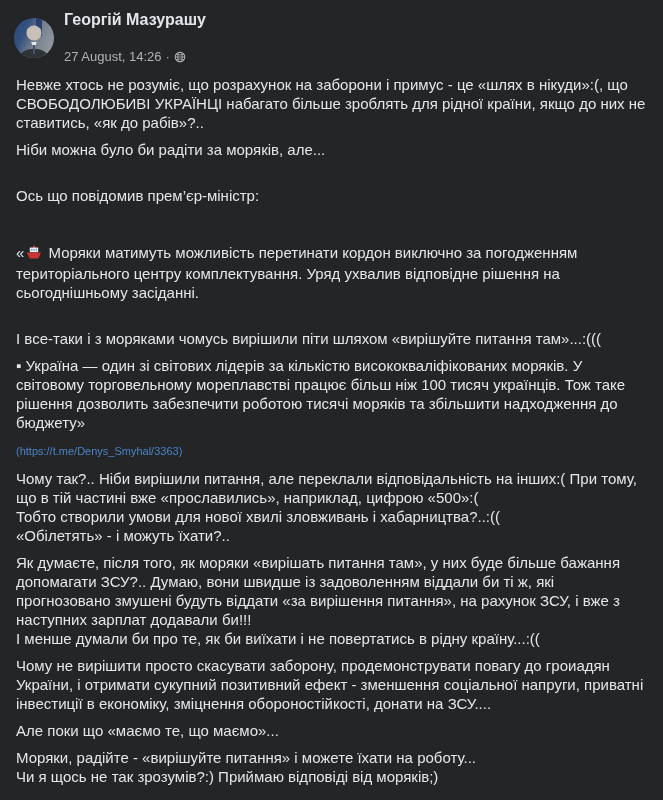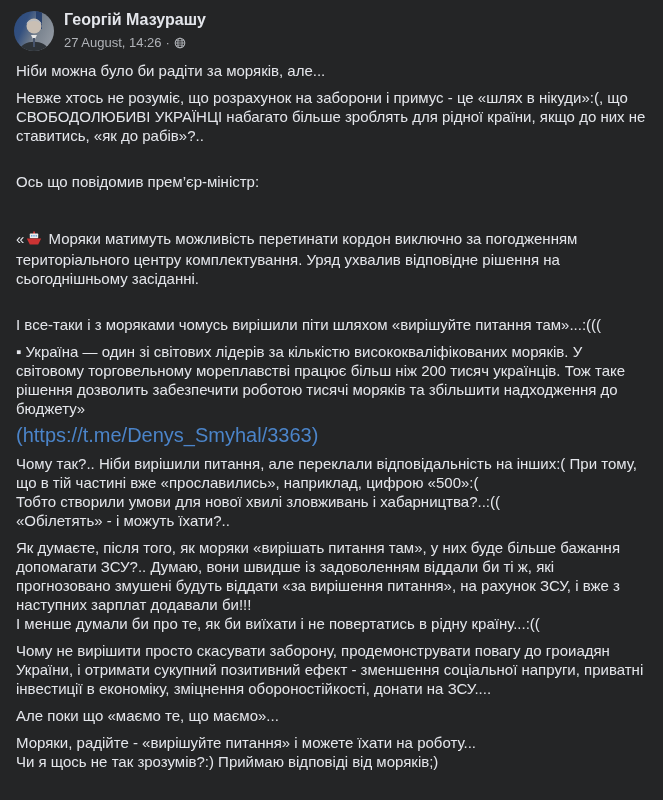--- a/index.html
+++ b/index.html
@@ -26,36 +26,36 @@
     cursor: pointer;
   }
   .avatar svg { position: absolute; left: 0; top: 0; }
   .header-info { margin-left: 10px; display: flex; flex-direction: column; }
   .author {
     font-size: 16px; font-weight: 700; color: #e4e6eb;
     line-height: 19px; cursor: pointer; text-align: center;
   }
   .meta {
     display: flex; align-items: center; gap: 4px;
-    font-size: 13px; color: #b0b3b8; line-height: 16px; margin-top: 6px;
+    font-size: 13px; color: #b0b3b8; line-height: 16px; margin-top: 20px;
   }
   .meta .timestamp { cursor: pointer; }
   .post-body {
     padding: 2px 16px 10px 16px;
     font-size: 15px; line-height: 19px; color: #e4e6eb;
   }
   .para {
     margin: 0 0 8px 0;
     white-space: pre-line;
   }
   .para .line { display: block; }
   .link-para { margin: 0 0 8px 0; }
   a.tg-link {
     color: #4b84c9; text-decoration: none; cursor: pointer;
-    font-size: 20px; line-height: 19px;
+    font-size: 11px; line-height: 19px;
   }
   .ship-icon { display: inline-block; vertical-align: -2px; margin: 0 2px; }
   .globe-icon { display: inline-block; line-height: 0; }
 </style>
 </head>
 <body>
 
 <div class="post">
 
   <div class="post-header">
@@ -80,39 +80,39 @@
             <ellipse cx="8" cy="8" rx="2.9" ry="6.4" fill="none" stroke="#b0b3b8" stroke-width="1.2"></ellipse>
             <line x1="1.6" y1="8" x2="14.4" y2="8" stroke="#b0b3b8" stroke-width="1.2"></line>
             <path d="M2.9 4.3 C5 5.5 11 5.5 13.1 4.3 M2.9 11.7 C5 10.5 11 10.5 13.1 11.7" fill="none" stroke="#b0b3b8" stroke-width="1.1"></path>
           </svg>
         </span>
       </span>
     </div>
   </div>
 
   <div class="post-body">
+    <p class="para">Невже хтось не розуміє, що розрахунок на заборони і примус - це «шлях в нікуди»:(, що СВОБОДОЛЮБИВІ УКРАЇНЦІ набагато більше зроблять для рідної країни, якщо до них не ставитись, «як до рабів»?..</p>
     <p class="para">Ніби можна було би радіти за моряків, але...</p>
-    <p class="para">Невже хтось не розуміє, що розрахунок на заборони і примус - це «шлях в нікуди»:(, що СВОБОДОЛЮБИВІ УКРАЇНЦІ набагато більше зроблять для рідної країни, якщо до них не ставитись, «як до рабів»?..</p>
     <p class="para">
       <span class="line">Ось що повідомив прем’єр-міністр:</span>
       <span class="line">
         <span>«</span><span class="ship-icon"><svg width="16" height="15" viewBox="0 0 16 15">
           <rect x="7.2" y="0.5" width="1.8" height="3" fill="#cc3333"></rect>
           <rect x="3.8" y="2.6" width="8.4" height="4.6" rx="0.6" fill="#ececec"></rect>
           <rect x="5" y="4" width="1.4" height="1.6" fill="#6fa8dc"></rect>
           <rect x="7.3" y="4" width="1.4" height="1.6" fill="#6fa8dc"></rect>
           <rect x="9.6" y="4" width="1.4" height="1.6" fill="#6fa8dc"></rect>
           <path d="M0.8 7.6 L15.2 7.6 L12.2 13.6 L3.8 13.6 Z" fill="#cc3333"></path>
         </svg></span><span> Моряки матимуть можливість перетинати кордон виключно за погодженням територіального центру комплектування. Уряд ухвалив відповідне рішення на сьогоднішньому засіданні.</span>
       </span>
     </p>
 
     <p class="para">І все-таки і з моряками чомусь вирішили піти шляхом «вирішуйте питання там»...:(((</p>
 
-    <p class="para">▪ Україна — один зі світових лідерів за кількістю висококваліфікованих моряків. У світовому торговельному мореплавстві працює більш ніж 200 тисяч українців. Тож таке рішення дозволить забезпечити роботою тисячі моряків та збільшити надходження до бюджету»</p>
+    <p class="para">▪ Україна — один зі світових лідерів за кількістю висококваліфікованих моряків. У світовому торговельному мореплавстві працює більш ніж 100 тисяч українців. Тож таке рішення дозволить забезпечити роботою тисячі моряків та збільшити надходження до бюджету»</p>
 
     <p class="link-para"><a class="tg-link" href="#">(https://t.me/Denys_Smyhal/3363)</a></p>
 
     <p class="para">Чому так?.. Ніби вирішили питання, але переклали відповідальність на інших:( При тому, що в тій частині вже «прославились», наприклад, цифрою «500»:(
 Тобто створили умови для нової хвилі зловживань і хабарництва?..:((
 «Обілетять» - і можуть їхати?..</p>
     <p class="para">Як думаєте, після того, як моряки «вирішать питання там», у них буде більше бажання допомагати ЗСУ?.. Думаю, вони швидше із задоволенням віддали би ті ж, які прогнозовано змушені будуть віддати «за вирішення питання», на рахунок ЗСУ, і вже з наступних зарплат додавали би!!!
 І менше думали би про те, як би виїхати і не повертатись в рідну країну...:((</p>
     <p class="para">Чому не вирішити просто скасувати заборону, продемонструвати повагу до гроиадян України, і отримати сукупний позитивний ефект - зменшення соціальної напруги, приватні інвестиції в економіку, зміцнення обороностійкості, донати на ЗСУ....</p>
     <p class="para">Але поки що «маємо те, що маємо»...</p>

